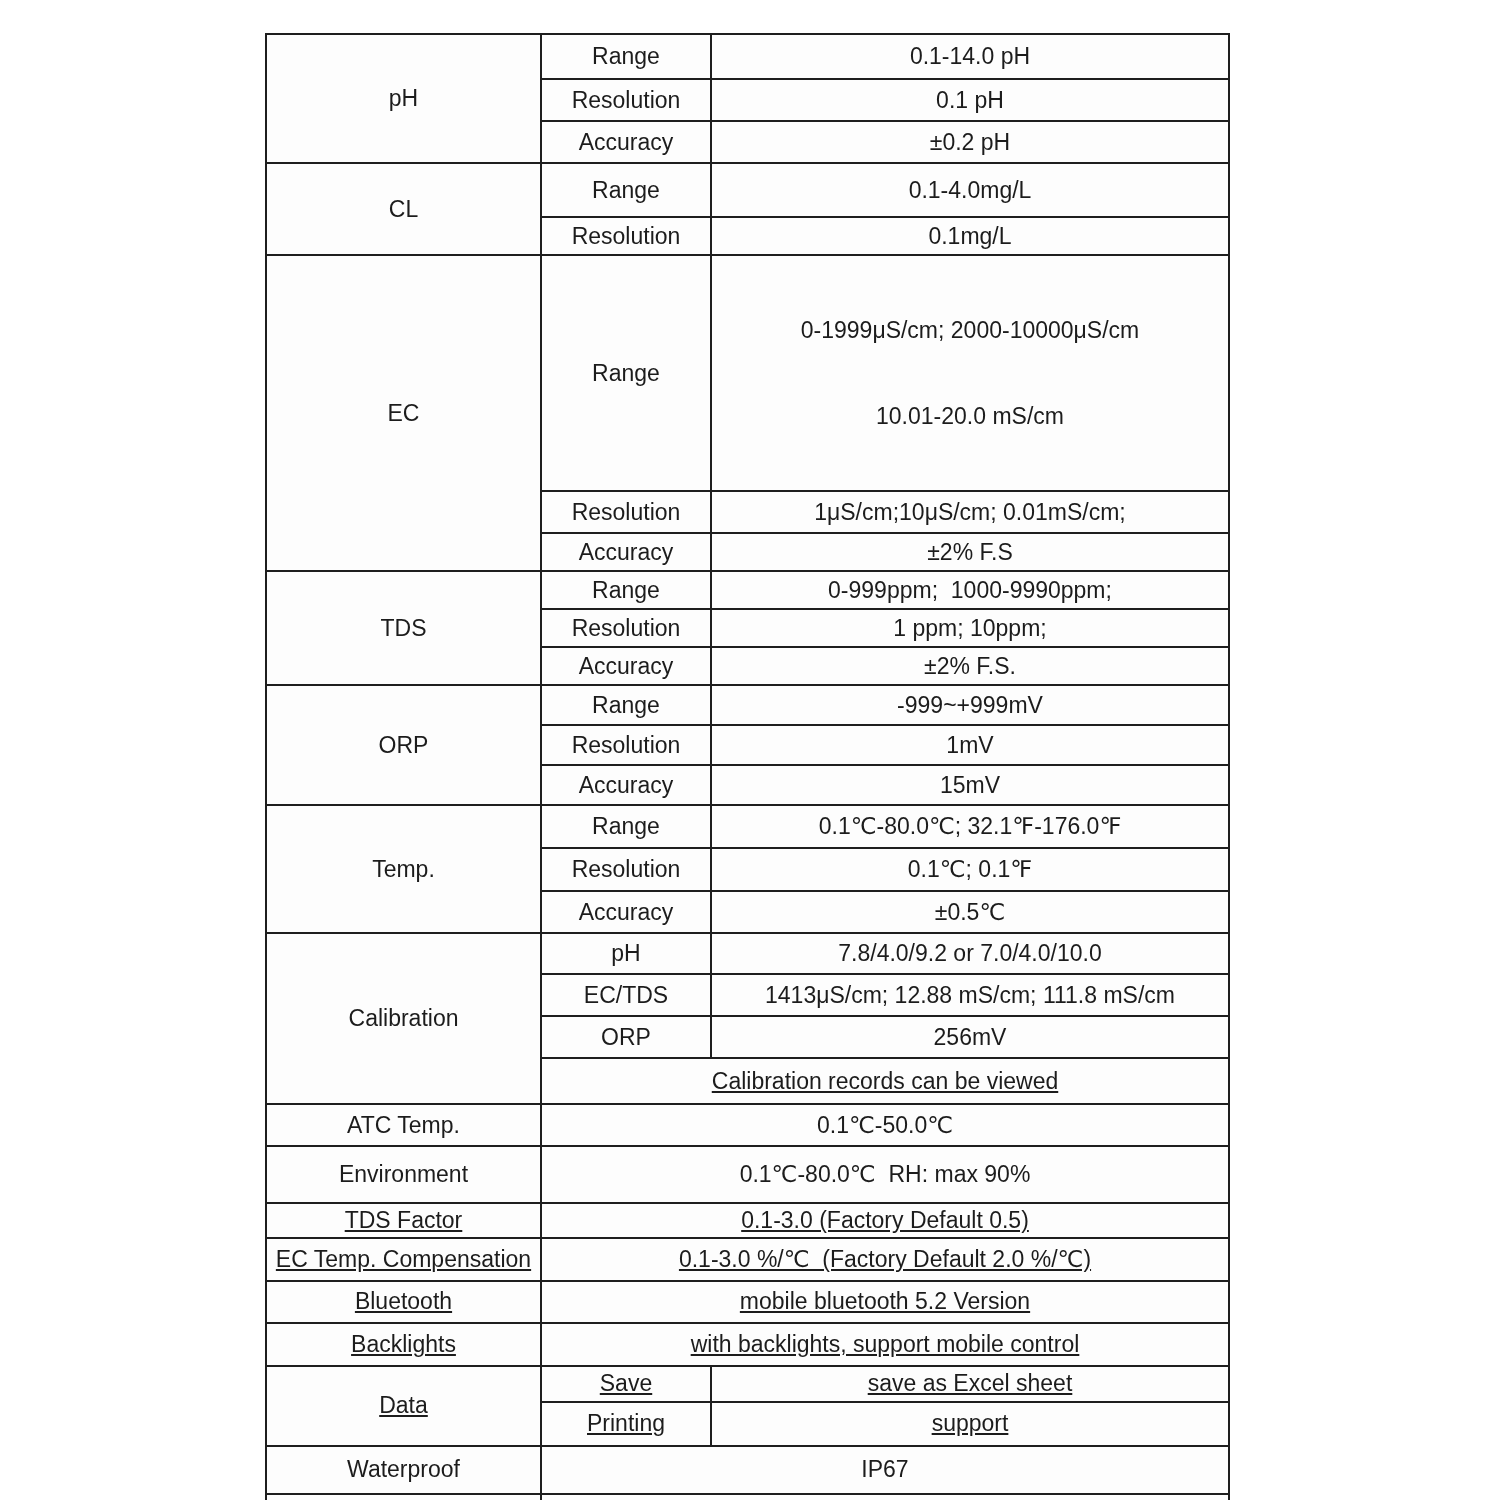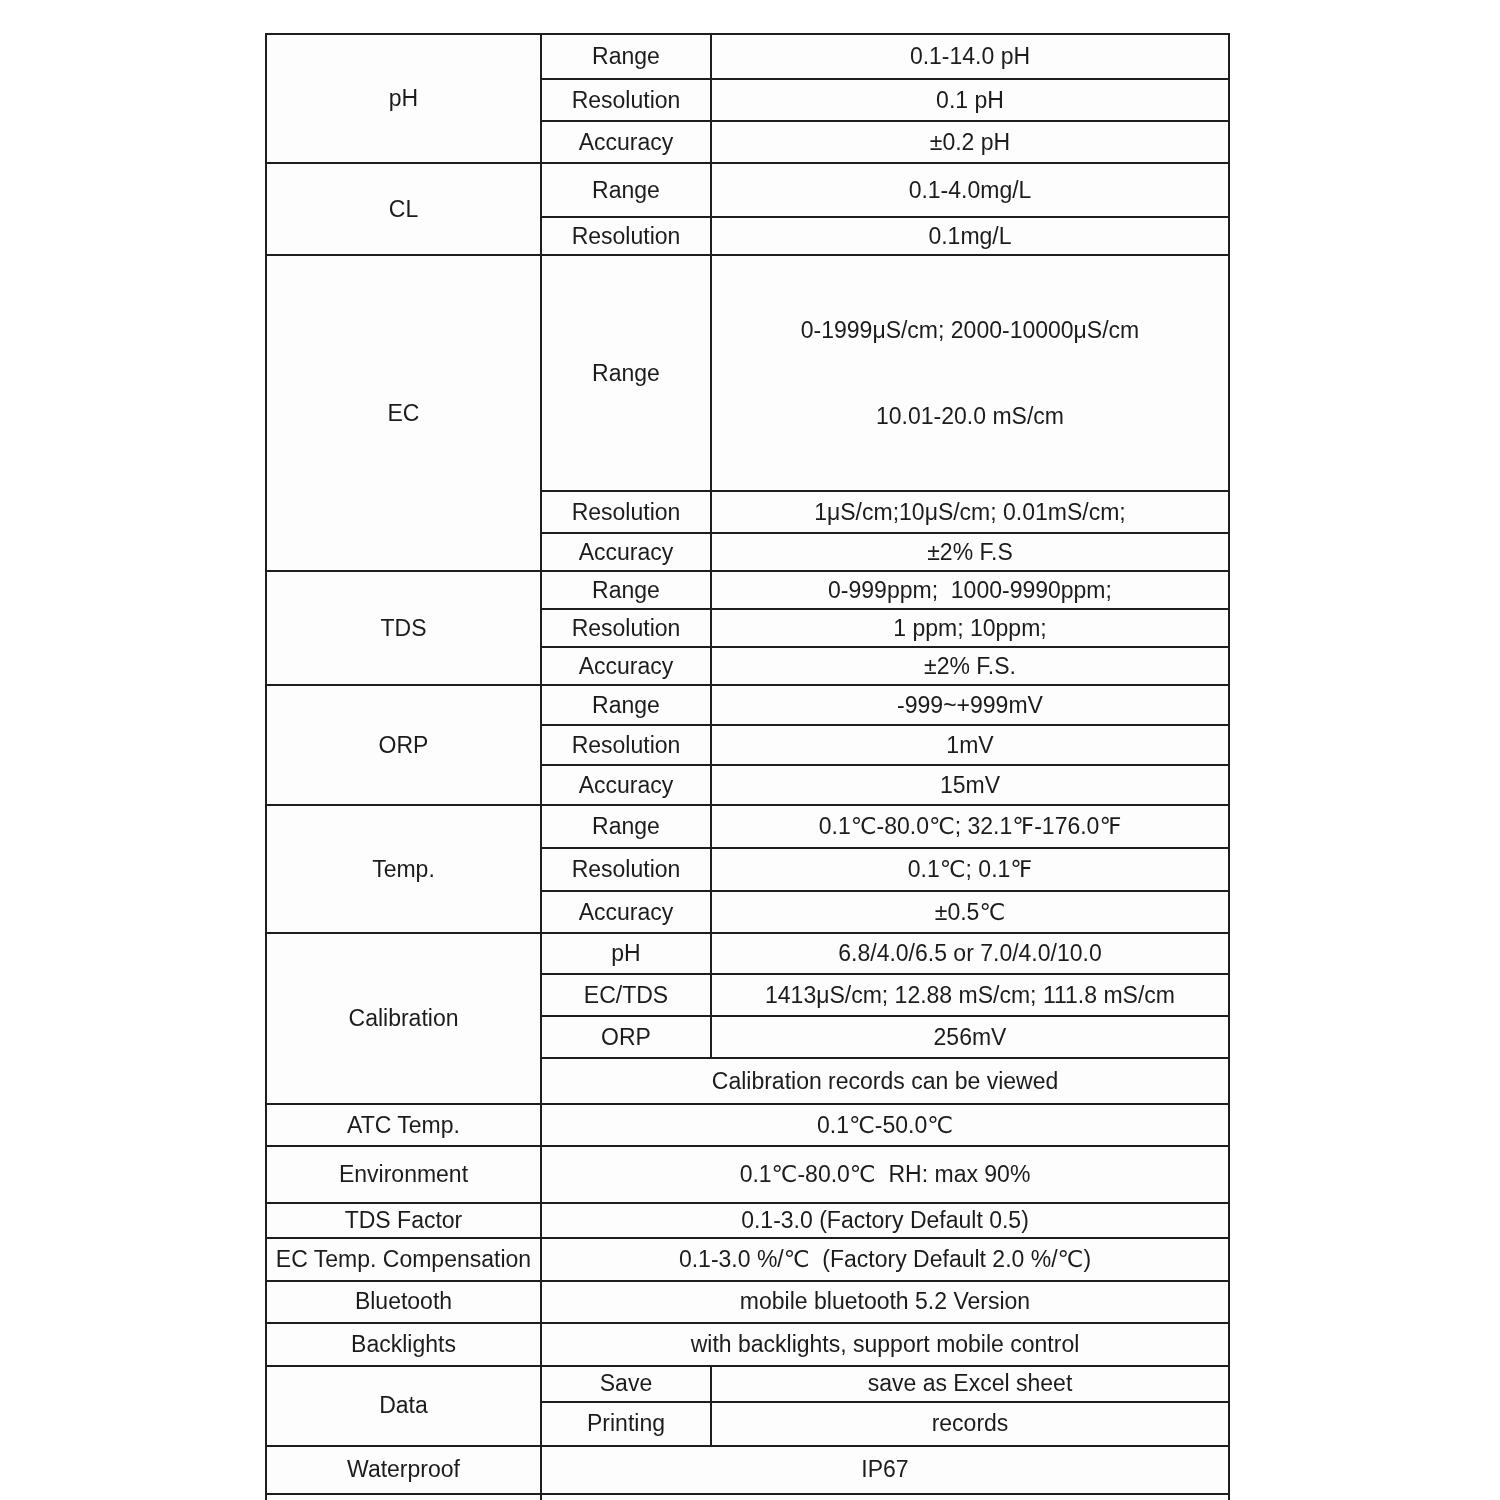--- a/index.html
+++ b/index.html
@@ -28,21 +28,21 @@
     border: 2px solid #1e1e1e;
     text-align: center;
     vertical-align: middle;
     font-size: 23px;
     line-height: 1.25;
     color: #1c1c1c;
     padding: 2px 6px;
     white-space: pre-wrap;
     overflow: hidden;
   }
-  .teal { color: #389a8c; }
+  .teal { color: #389a8c; text-decoration: underline; }
 </style>
 </head>
 <body>
 
 <div class="page">
   <table class="spec">
     <colgroup>
       <col style="width:275px">
       <col style="width:170px">
       <col style="width:518px">
@@ -128,21 +128,21 @@
       <td>0.1℃; 0.1℉</td>
     </tr>
     <tr style="height:42px">
       <td>Accuracy</td>
       <td>±0.5℃</td>
     </tr>
 
     <tr style="height:41px">
       <td rowspan="4">Calibration</td>
       <td>pH</td>
-      <td>6.8/4.0/6.5 or 7.0/4.0/10.0</td>
+      <td>7.8/4.0/9.2 or 7.0/4.0/10.0</td>
     </tr>
     <tr style="height:42px">
       <td>EC/TDS</td>
       <td>1413μS/cm; 12.88 mS/cm; 111.8 mS/cm</td>
     </tr>
     <tr style="height:42px">
       <td>ORP</td>
       <td>256mV</td>
     </tr>
     <tr style="height:46px">
@@ -174,21 +174,21 @@
       <td colspan="2" class="teal">with backlights, support mobile control</td>
     </tr>
 
     <tr style="height:36px">
       <td rowspan="2" class="teal">Data</td>
       <td class="teal">Save</td>
       <td class="teal">save as Excel sheet</td>
     </tr>
     <tr style="height:44px">
       <td class="teal">Printing</td>
-      <td class="teal">records</td>
+      <td class="teal">support</td>
     </tr>
 
     <tr style="height:48px">
       <td>Waterproof</td>
       <td colspan="2">IP67</td>
     </tr>
     <tr style="height:42px">
       <td>Battery</td>
       <td colspan="2">
         

